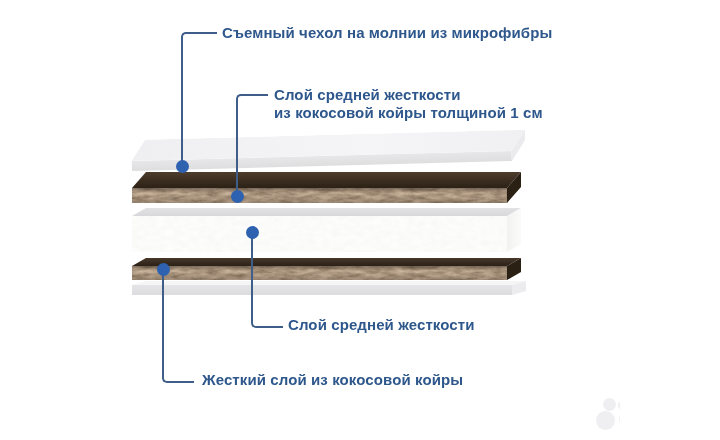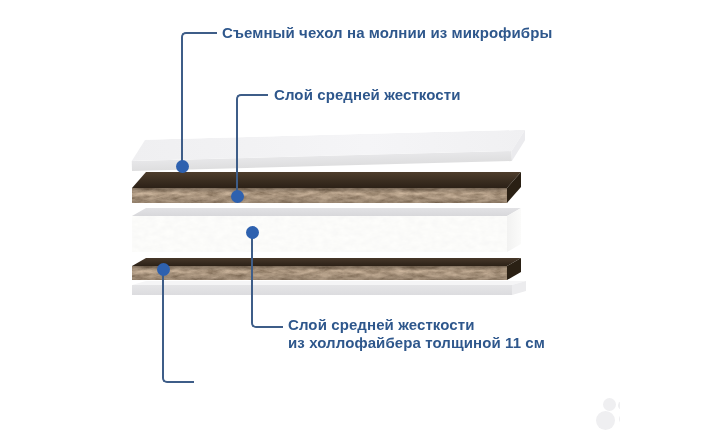--- a/index.html
+++ b/index.html
@@ -145,32 +145,33 @@
   <div class="bracket b-topleft" style="left:181px;top:32px;width:34px;height:134px;"></div>
   <div class="dot" style="left:176px;top:160px;"></div>
   <div class="callout-label" style="left:222px;top:24px;">
     <div>Съемный чехол на молнии из микрофибры</div>
   </div>
 
   <div class="bracket b-topleft" style="left:236px;top:94px;width:30px;height:102px;"></div>
   <div class="dot" style="left:231px;top:190px;"></div>
   <div class="callout-label" style="left:274px;top:86px;">
     <div>Слой средней жесткости</div>
+    <div>из кокосовой койры толщиной 1 см</div>
   </div>
 
   <div class="bracket b-bottomleft" style="left:251px;top:232px;width:30px;height:94px;"></div>
   <div class="dot" style="left:246px;top:226px;"></div>
   <div class="callout-label" style="left:288px;top:316px;">
     <div>Слой средней жесткости</div>
-    <div>из холлофайбера толщиной 11 см</div>
   </div>
 
   <div class="bracket b-bottomleft" style="left:162px;top:269px;width:30px;height:112px;"></div>
   <div class="dot" style="left:157px;top:263px;"></div>
   <div class="callout-label" style="left:202px;top:371px;">
+    <div>Жесткий слой из кокосовой койры</div>
   </div>
 
   <div class="watermark">
     <div class="wm-logo">
       <div class="wm-c wm-c1"></div>
       <div class="wm-c wm-c2"></div>
       <div class="wm-c wm-c3"></div>
       <div class="wm-c wm-c4"></div>
     </div>
     <div class="wm-text">Avito</div>

